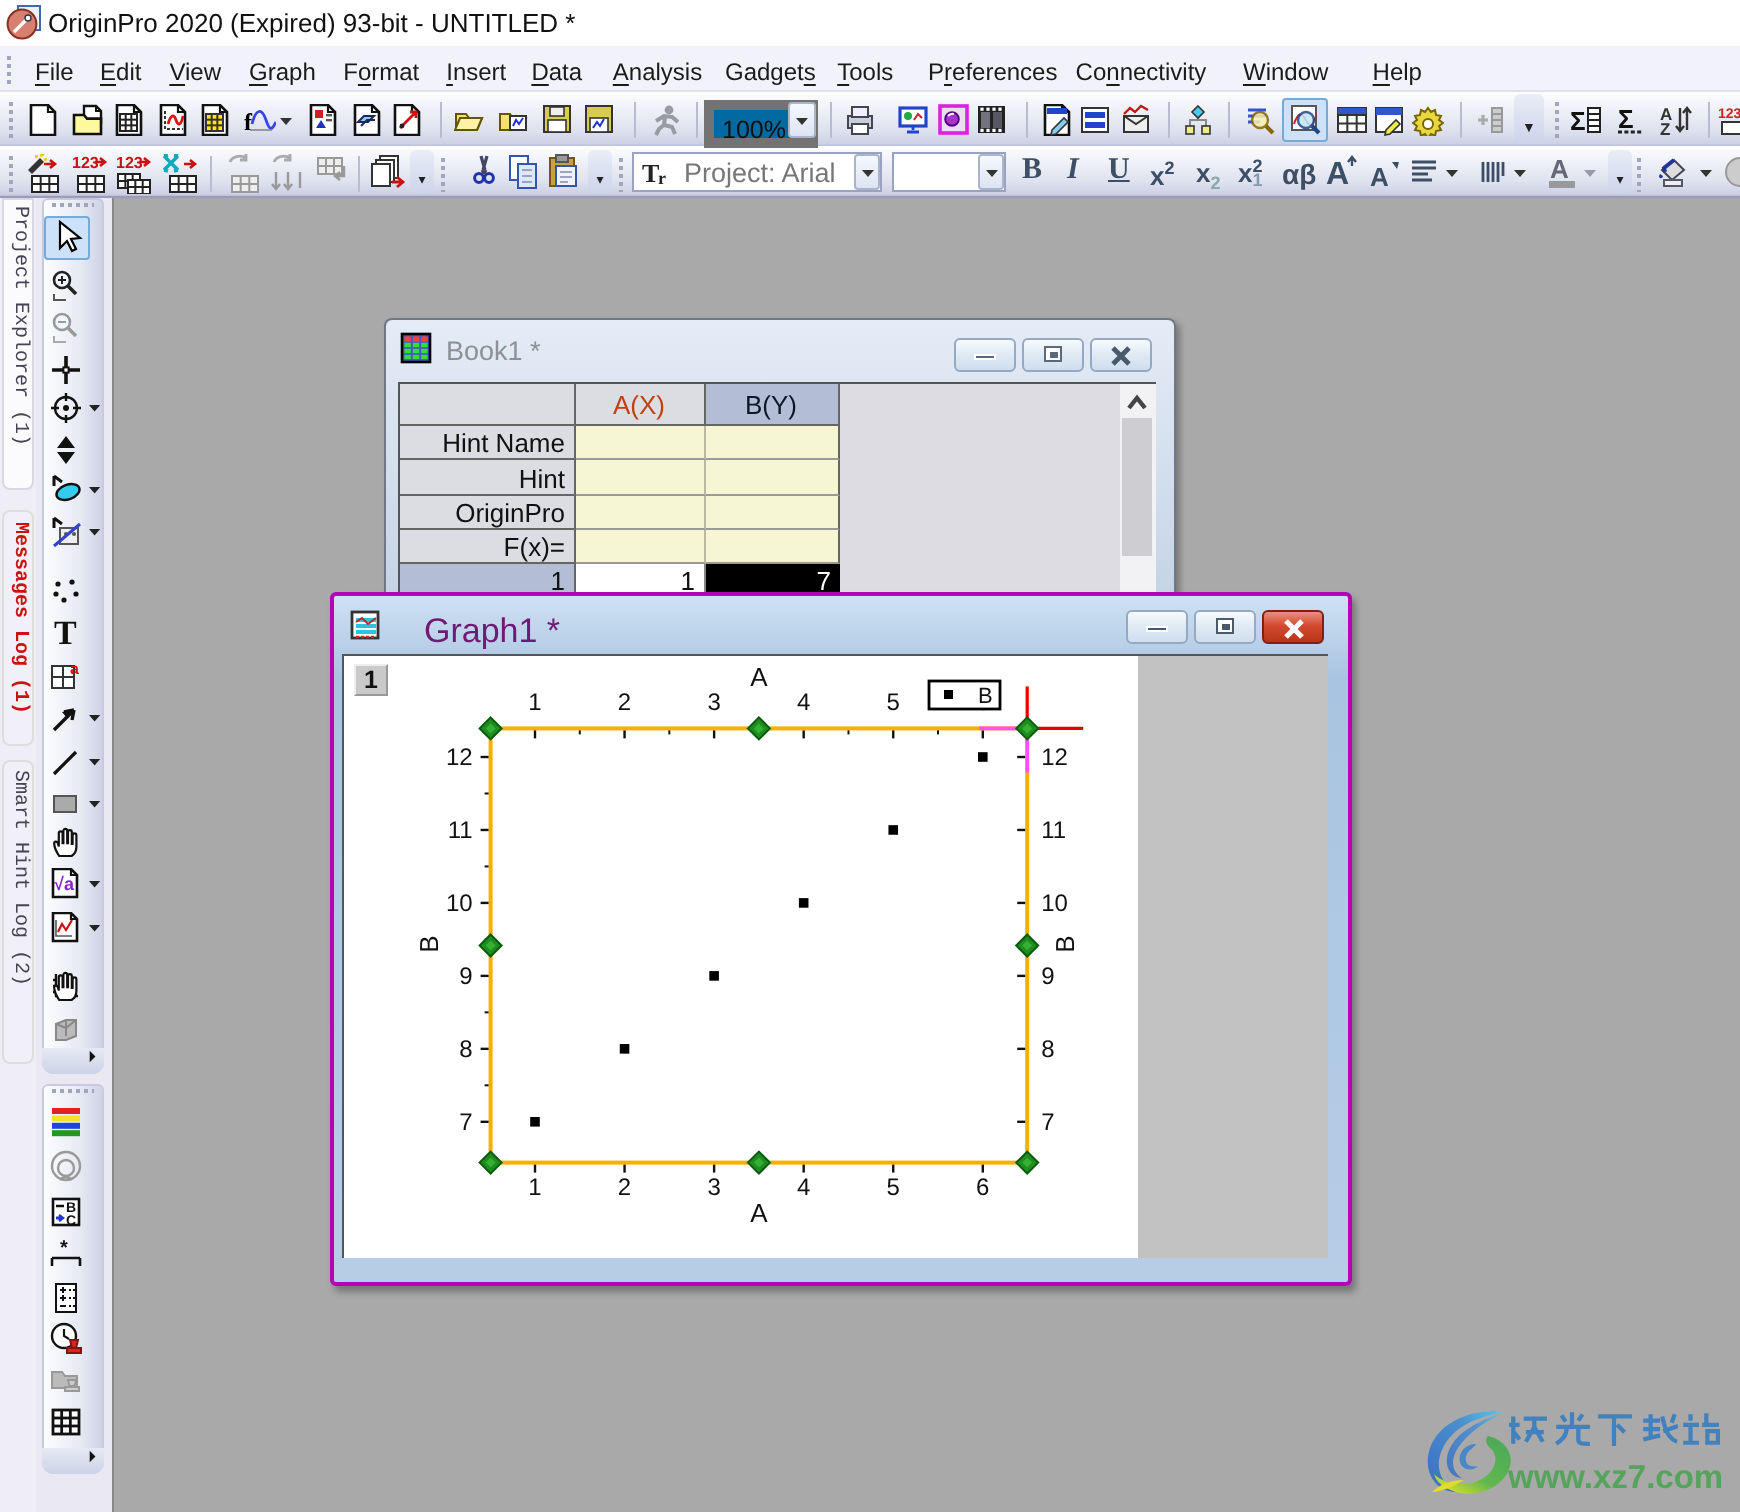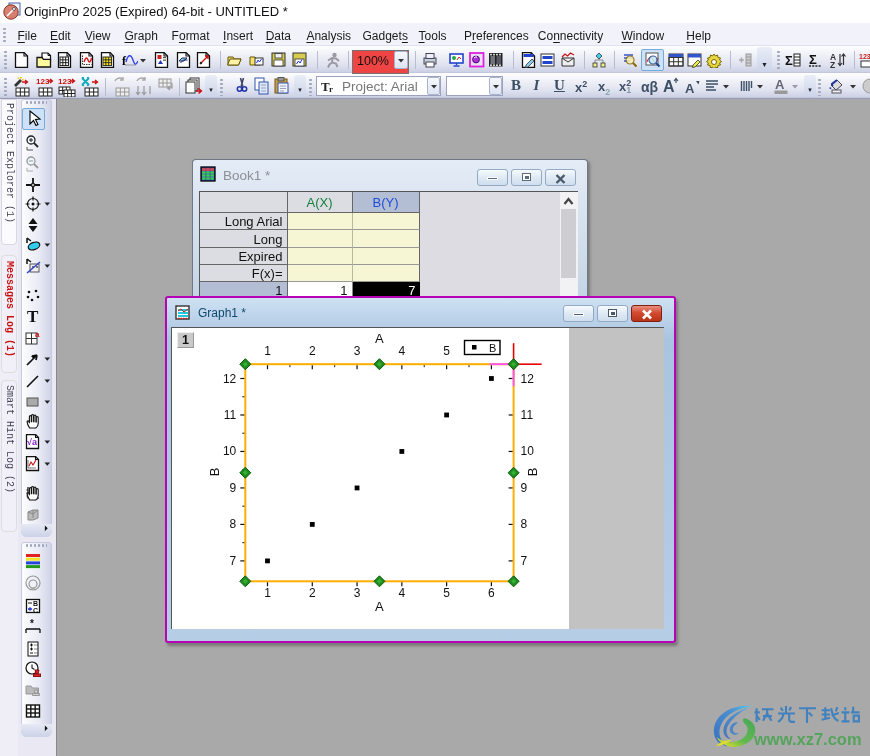--- a/index.html
+++ b/index.html
@@ -14,21 +14,21 @@
 u{text-decoration-thickness:1px;text-underline-offset:2px}
 </style></head>
 <body>
 <div class="a" style="left:0;top:0;width:870px;height:23px;background:#ffffff"></div>
 <svg class="a" style="left:3px;top:2px" width="18" height="18" viewBox="0 0 18 18">
  <rect x="6" y="1" width="11" height="12" fill="#eef3fb" stroke="#4466aa" stroke-width="1"></rect>
  <circle cx="8" cy="10" r="7.2" fill="#d88070" stroke="#883020" stroke-width="1"></circle>
  <path d="M4 14 L12 6" stroke="#fff" stroke-width="1.6"></path>
  <circle cx="11" cy="7" r="1.5" fill="#fff" stroke="#334" stroke-width="0.7"></circle>
 </svg>
-<div class="a" style="left:24px;top:4px;font-size:13px;color:#111">OriginPro 2025 (Expired) 64-bit - UNTITLED *</div>
+<div class="a" style="left:24px;top:4px;font-size:13px;color:#111">OriginPro 2020 (Expired) 93-bit - UNTITLED *</div>
 <div class="a" style="left:0;top:23px;width:870px;height:23px;background:#f2f2fa;border-bottom:1px solid #e0e0ee"></div>
 <div class="grip" style="left:3px;top:27px;height:15px"></div>
 <div class="mi" style="left:17.5px"><u>F</u>ile</div>
 <div class="mi" style="left:50px"><u>E</u>dit</div>
 <div class="mi" style="left:84.7px"><u>V</u>iew</div>
 <div class="mi" style="left:124.5px"><u>G</u>raph</div>
 <div class="mi" style="left:171.6px">F<u>o</u>rmat</div>
 <div class="mi" style="left:223.1px"><u>I</u>nsert</div>
 <div class="mi" style="left:265.7px"><u>D</u>ata</div>
 <div class="mi" style="left:306.4px"><u>A</u>nalysis</div>
@@ -123,21 +123,21 @@
     <rect x="3" y="7" width="9" height="7" fill="#fff" stroke="#333" stroke-width="0.8"></rect>
     <path d="M4.5 12 l2-3 1.5 2 2-3.5" stroke="#2233cc" fill="none"></path>
   </svg>
 <svg class="a" style="left:325px;top:52px" width="16" height="16" viewBox="0 0 16 16">
     <circle cx="9.5" cy="3" r="2.2" fill="#9a9aa4"></circle>
     <path d="M3 8.5 l4-2.5 4 0.5 3 2.5 M7.5 6.5 l-0.5 4 4 1 1.5 3.5 M7 10.5 l-2.5 2 -1.5 3" fill="none" stroke="#9a9aa4" stroke-width="2"></path>
   </svg>
 <svg class="a" style="left:139px;top:52px" width="8" height="16" viewBox="0 0 8 16">
     <path d="M1 7 l3 3.5 3-3.5 z" fill="#333"></path>
   </svg>
-<div class="a" style="left:352px;top:50px;width:57px;height:24px;background:#ef4444;border:1px solid #737373;font-size:12.5px;color:#111;padding:2.5px 0 0 4px">100%</div>
+<div class="a" style="left:352px;top:50px;width:57px;height:24px;background:#0369a1;border:5px solid #737373;font-size:12.5px;color:#111;padding:2.5px 0 0 4px">100%</div>
 <div class="a" style="left:394px;top:51px;width:14px;height:18px;background:linear-gradient(#f6f8fc,#dde4f2);border:1px solid #aab4cc;border-radius:2px"></div>
 <svg class="a" style="left:397px;top:58px" width="8" height="6" viewBox="0 0 8 6">
     <path d="M1 1 l3 3.5 3-3.5 z" fill="#333"></path>
   </svg>
 <svg class="a" style="left:421.5px;top:52px" width="16" height="16" viewBox="0 0 16 16">
     <rect x="2" y="6" width="12" height="6" fill="#c8d0dc" stroke="#445"></rect>
     <rect x="4" y="1.5" width="8" height="5" fill="#eef" stroke="#445"></rect>
     <rect x="4" y="10" width="8" height="5" fill="#fff" stroke="#445"></rect>
   </svg>
 <svg class="a" style="left:449px;top:52px" width="16" height="16" viewBox="0 0 16 16">
@@ -591,50 +591,50 @@
 <div class="a" style="left:511px;top:169px;width:31px;height:17px;background:linear-gradient(#f6fafd,#dde8f3 55%,#cfdeee);border:1px solid #93a9c4;border-radius:3px;color:#3f4c59;text-align:center">
     <div style="margin:3px auto 0;width:9px;height:8px;border:1.5px solid #5a6a7a;background:#fff">
       <div style="margin:2px auto 0;width:4px;height:2.5px;background:#5a6a7a"></div>
     </div>
   </div>
 <div class="a" style="left:545px;top:169px;width:31px;height:17px;background:linear-gradient(#f6fafd,#dde8f3 55%,#cfdeee);border:1px solid #93a9c4;border-radius:3px;color:#3f4c59;text-align:center"><svg width="11" height="10" style="margin-top:3px" viewBox="0 0 11 10">
       <path d="M1.5 1 L9.5 9 M9.5 1 L1.5 9" stroke="#4a5a6a" stroke-width="2.4"></path>
     </svg></div>
 <div class="a" style="left:199px;top:191px;width:379px;height:119px;background:#dcdce2;border:1px solid #555;border-bottom:none"></div>
 <div class="a" style="left:200px;top:192px;width:87.5px;height:20.5px;background:#dcdde3;border-right:1px solid #666;border-bottom:1px solid #666"></div>
-<div class="a" style="left:287.5px;top:192px;width:65px;height:20.5px;background:#dcdde3;border-right:1px solid #666;border-bottom:1px solid #666;font-size:13px;color:#15803d;text-align:center;padding-top:2.5px">A(X)</div>
-<div class="a" style="left:352.5px;top:192px;width:67px;height:20.5px;background:#b3bdd3;border-right:1px solid #666;border-bottom:1px solid #666;font-size:13px;color:#1d4ed8;text-align:center;padding-top:2.5px">B(Y)</div>
-<div class="a" style="left:200px;top:212.5px;width:87.5px;height:17.5px;background:#dcdde3;border-right:1px solid #666;border-bottom:1px solid #666;font-size:13px;color:#111;text-align:right;padding:1.5px 4px 0 0">Long Arial</div>
+<div class="a" style="left:287.5px;top:192px;width:65px;height:20.5px;background:#dcdde3;border-right:1px solid #666;border-bottom:1px solid #666;font-size:13px;color:#c2410c;text-align:center;padding-top:2.5px">A(X)</div>
+<div class="a" style="left:352.5px;top:192px;width:67px;height:20.5px;background:#b3bdd3;border-right:1px solid #666;border-bottom:1px solid #666;font-size:13px;color:#0f172a;text-align:center;padding-top:2.5px">B(Y)</div>
+<div class="a" style="left:200px;top:212.5px;width:87.5px;height:17.5px;background:#dcdde3;border-right:1px solid #666;border-bottom:1px solid #666;font-size:13px;color:#111;text-align:right;padding:1.5px 4px 0 0">Hint Name</div>
 <div class="a" style="left:287.5px;top:212.5px;width:65px;height:17.5px;background:#f7f6d4;border-right:1px solid #b9b9a0;border-bottom:1px solid #999;"></div>
 <div class="a" style="left:352.5px;top:212.5px;width:67px;height:17.5px;background:#f7f6d4;border-right:1px solid #666;border-bottom:1px solid #999;"></div>
-<div class="a" style="left:200px;top:230px;width:87.5px;height:17.5px;background:#dcdde3;border-right:1px solid #666;border-bottom:1px solid #666;font-size:13px;color:#111;text-align:right;padding:1.5px 4px 0 0">Long</div>
+<div class="a" style="left:200px;top:230px;width:87.5px;height:17.5px;background:#dcdde3;border-right:1px solid #666;border-bottom:1px solid #666;font-size:13px;color:#111;text-align:right;padding:1.5px 4px 0 0">Hint</div>
 <div class="a" style="left:287.5px;top:230px;width:65px;height:17.5px;background:#f7f6d4;border-right:1px solid #b9b9a0;border-bottom:1px solid #999;"></div>
 <div class="a" style="left:352.5px;top:230px;width:67px;height:17.5px;background:#f7f6d4;border-right:1px solid #666;border-bottom:1px solid #999;"></div>
-<div class="a" style="left:200px;top:247.5px;width:87.5px;height:17px;background:#dcdde3;border-right:1px solid #666;border-bottom:1px solid #666;font-size:13px;color:#111;text-align:right;padding:1.5px 4px 0 0">Expired</div>
+<div class="a" style="left:200px;top:247.5px;width:87.5px;height:17px;background:#dcdde3;border-right:1px solid #666;border-bottom:1px solid #666;font-size:13px;color:#111;text-align:right;padding:1.5px 4px 0 0">OriginPro</div>
 <div class="a" style="left:287.5px;top:247.5px;width:65px;height:17px;background:#f7f6d4;border-right:1px solid #b9b9a0;border-bottom:1px solid #999;"></div>
 <div class="a" style="left:352.5px;top:247.5px;width:67px;height:17px;background:#f7f6d4;border-right:1px solid #666;border-bottom:1px solid #999;"></div>
 <div class="a" style="left:200px;top:264.5px;width:87.5px;height:17px;background:#dcdde3;border-right:1px solid #666;border-bottom:1px solid #666;font-size:13px;color:#111;text-align:right;padding:1.5px 4px 0 0">F(x)=</div>
 <div class="a" style="left:287.5px;top:264.5px;width:65px;height:17px;background:#f7f6d4;border-right:1px solid #b9b9a0;border-bottom:1px solid #999;"></div>
 <div class="a" style="left:352.5px;top:264.5px;width:67px;height:17px;background:#f7f6d4;border-right:1px solid #666;border-bottom:1px solid #999;"></div>
 <div class="a" style="left:200px;top:281.5px;width:87.5px;height:16.5px;background:#b3bdd3;border-right:1px solid #666;border-bottom:1px solid #666;font-size:13px;color:#111;text-align:right;padding:1px 4px 0 0">1</div>
 <div class="a" style="left:287.5px;top:281.5px;width:65px;height:16.5px;background:#fff;border-right:1px solid #888;font-size:13px;color:#111;text-align:right;padding:1px 4px 0 0">1</div>
 <div class="a" style="left:352.5px;top:281.5px;width:67px;height:16.5px;background:#000;color:#fff;font-size:13px;text-align:right;padding:1px 4px 0 0">7</div>
 <div class="a" style="left:559.5px;top:192px;width:18px;height:118px;background:#f2f2f4"></div>
 <svg class="a" style="left:563px;top:197px" width="11" height="9" viewBox="0 0 11 9">
     <path d="M1.5 7 L5.5 2 L9.5 7" fill="none" stroke="#444" stroke-width="2.2"></path>
   </svg>
 <div class="a" style="left:561px;top:209px;width:15px;height:69px;background:#cdcdd2"></div>
 <div class="a" style="left:165px;top:296px;width:511px;height:347px;background:linear-gradient(#cfe1f3,#a9c4e0 12%,#b6cde6);border:2.5px solid #b603b6;border-radius:3px;box-shadow:2px 3px 3px rgba(60,60,60,0.45)"></div>
 <svg class="a" style="left:175px;top:305px" width="15" height="15" viewBox="0 0 15 15">
     <rect x="1" y="1" width="13" height="13" fill="#fff" stroke="#333" stroke-width="1.4"></rect>
     <path d="M3 5 h10 M3 8 h10 M3 11 h10" stroke="#22c8dd" stroke-width="2"></path>
     <path d="M3 6 l3-2 3 3 4-3" stroke="#cc2222" fill="none" stroke-width="1"></path>
     <path d="M3 13.5 h10" stroke="#cc2222" stroke-dasharray="1.5 1" stroke-width="1.3"></path>
   </svg>
-<div class="a" style="left:198px;top:306px;font-size:12px;color:#0c4a6e">Graph1 *</div>
+<div class="a" style="left:212px;top:306px;font-size:17px;color:#701a75">Graph1 *</div>
 <div class="a" style="left:563px;top:305px;width:31px;height:17px;background:linear-gradient(#f6fafd,#dde8f3 55%,#cfdeee);border:1px solid #93a9c4;border-radius:3px;color:#3f4c59;text-align:center">
     <div style="margin:7px auto 0;width:11px;height:3px;background:#4a5a6a;border:1px solid #fff"></div>
   </div>
 <div class="a" style="left:597px;top:305px;width:31px;height:17px;background:linear-gradient(#f6fafd,#dde8f3 55%,#cfdeee);border:1px solid #93a9c4;border-radius:3px;color:#3f4c59;text-align:center">
     <div style="margin:3px auto 0;width:9px;height:8px;border:1.5px solid #4a5a6a;background:#fff">
       <div style="margin:2px auto 0;width:4px;height:2.5px;background:#4a5a6a"></div>
     </div>
   </div>
 <div class="a" style="left:631px;top:305px;width:31px;height:17px;background:linear-gradient(#e89080,#d44a30 45%,#b83418);border:1px solid #802010;border-radius:3px;text-align:center"><svg width="12" height="11" style="margin-top:2.5px" viewBox="0 0 12 11">
       <path d="M2 1.5 L10 9.5 M10 1.5 L2 9.5" stroke="#fff" stroke-width="2.6"></path>

